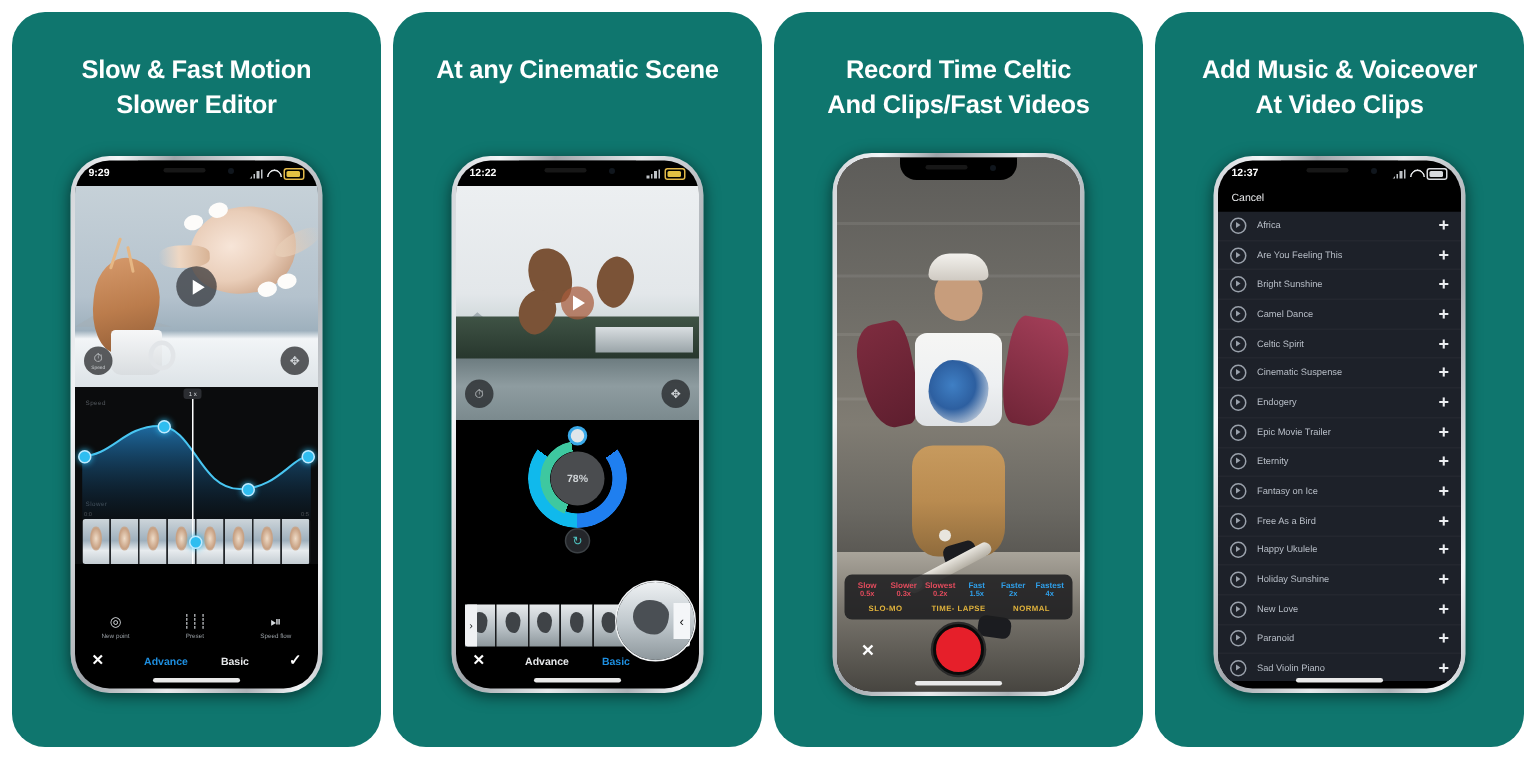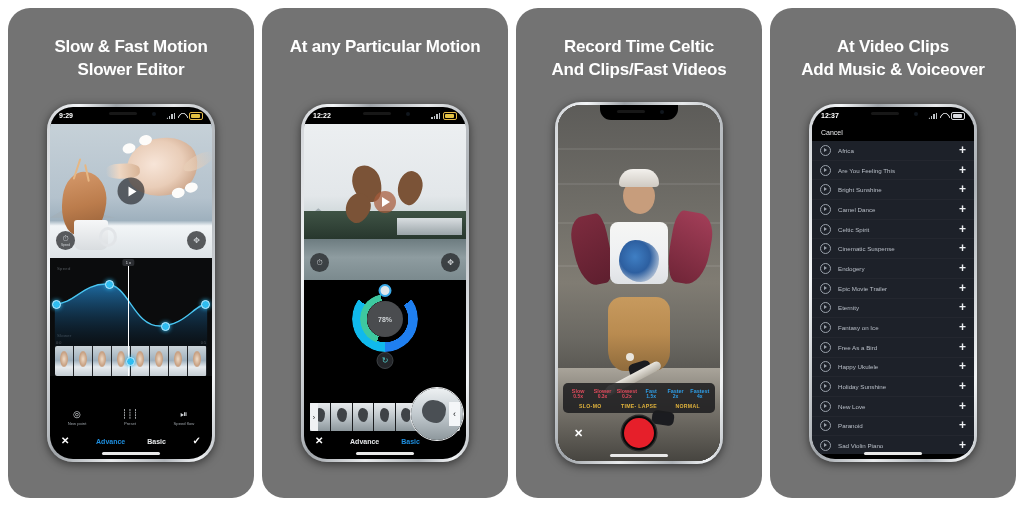--- a/index.html
+++ b/index.html
@@ -1,20 +1,20 @@
 <!DOCTYPE html>
 <html><head>
 <meta charset="utf-8">
 <style>
   html,body{margin:0;padding:0;background:#ffffff;}
   body{width:1017px;height:506px;font-family:"Liberation Sans",sans-serif;overflow:hidden;}
   .stage{width:1017px;height:506px;display:flex;gap:8px;background:#fff;}
   .panel{
     position:relative;width:246px;height:490px;margin-top:8px;
-    background:#737373;border-radius:22px;overflow:hidden;flex:none;
+    background:#0f766e;border-radius:22px;overflow:hidden;flex:none;
   }
   .panel:first-child{margin-left:8px;}
   .headline{
     position:absolute;top:28px;left:0;right:0;text-align:center;
     color:#fff;font-size:17px;font-weight:bold;line-height:1.35;letter-spacing:-0.2px;
   }
   .headline span{display:block;}
 
   
   .phone{
@@ -358,21 +358,21 @@
           </span>
           <span class="checkico">✓</span>
         </div>
         <div class="homebar"></div>
       </div>
     </div>
   </div>
 
   <div class="panel">
     <div class="headline">
-      <span>At any Particular Motion</span>
+      <span>At any Cinematic Scene</span>
     </div>
 
     <div class="phone">
       <div class="screen">
         <div class="notch">
             <div class="spk"></div>
             <div class="cam"></div>
           </div>
         <div class="statusbar">
           <span>12:22</span>
@@ -516,22 +516,22 @@
           <span class="camx">✕</span>
           <span class="recbtn"></span>
         </div>
         <div class="homebar"></div>
       </div>
     </div>
   </div>
 
   <div class="panel">
     <div class="headline">
+      <span>Add Music &amp; Voiceover</span>
       <span>At Video Clips</span>
-      <span>Add Music &amp; Voiceover</span>
     </div>
 
     <div class="phone">
       <div class="screen">
         <div class="notch">
             <div class="spk"></div>
             <div class="cam"></div>
           </div>
         <div class="statusbar">
           <span>12:37</span>

